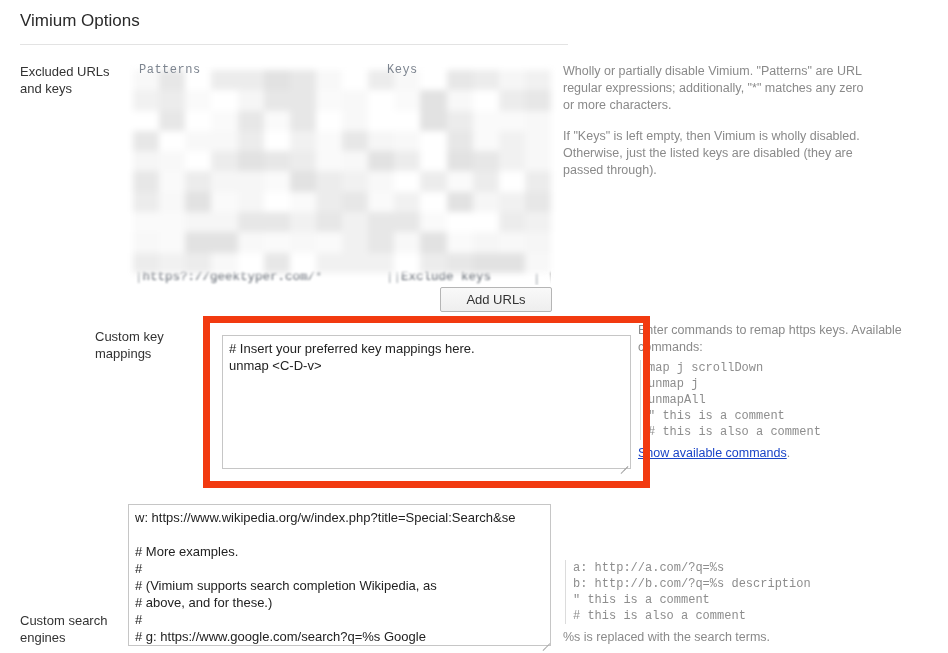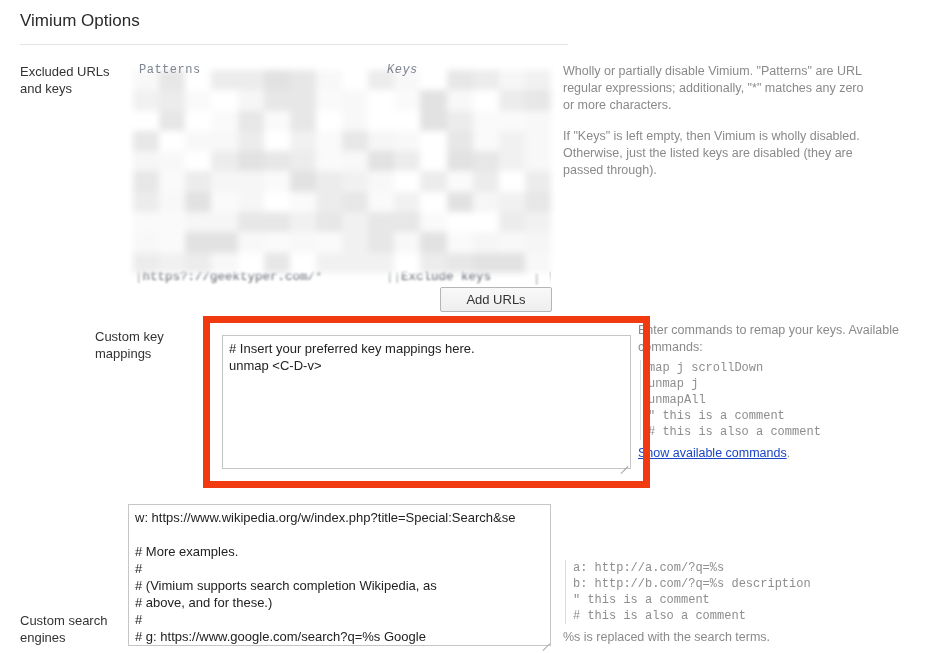--- a/index.html
+++ b/index.html
@@ -94,21 +94,21 @@
   .col-head {
     position: absolute;
     top: 0;
     font-family: "Liberation Mono", monospace;
     font-size: 12px;
     color: #7d8590;
     letter-spacing: 0.5px;
     z-index: 3;
   }
   #head-patterns { left: 11px; }
-  #head-keys { left: 259px; font-style: italic; }
+  #head-keys { left: 259px; }
 
   .blur-mosaic {
     position: absolute;
     left: 5px;
     top: 7px;
     width: 418px;
     height: 203px;
     z-index: 2;
     display: grid;
     grid-template-columns: repeat(16, 1fr);
@@ -422,21 +422,21 @@
 unmap &lt;C-D-v&gt;</textarea>
         <div class="resize-grip">
           <span style="top:9px;width:10px;"></span>
           <span style="top:9px;width:6px;right:0;transform:rotate(-45deg) translate(0,0);"></span>
         </div>
       </div>
     </div>
   </div>
 
   <div class="option-help">
-    <p style="margin-bottom:4px;">Enter commands to remap your keys. Available commands:</p>
+    <p style="margin-bottom:4px;">Enter commands to remap https keys. Available commands:</p>
     <div class="code-block">map j scrollDown
 unmap j
 unmapAll
 " this is a comment
 # this is also a comment</div>
     <p class="tight"><span class="help-link">Show available commands</span><span>.</span></p>
   </div>
 </div>
 
 <div class="option-row" id="row-searchengines">

